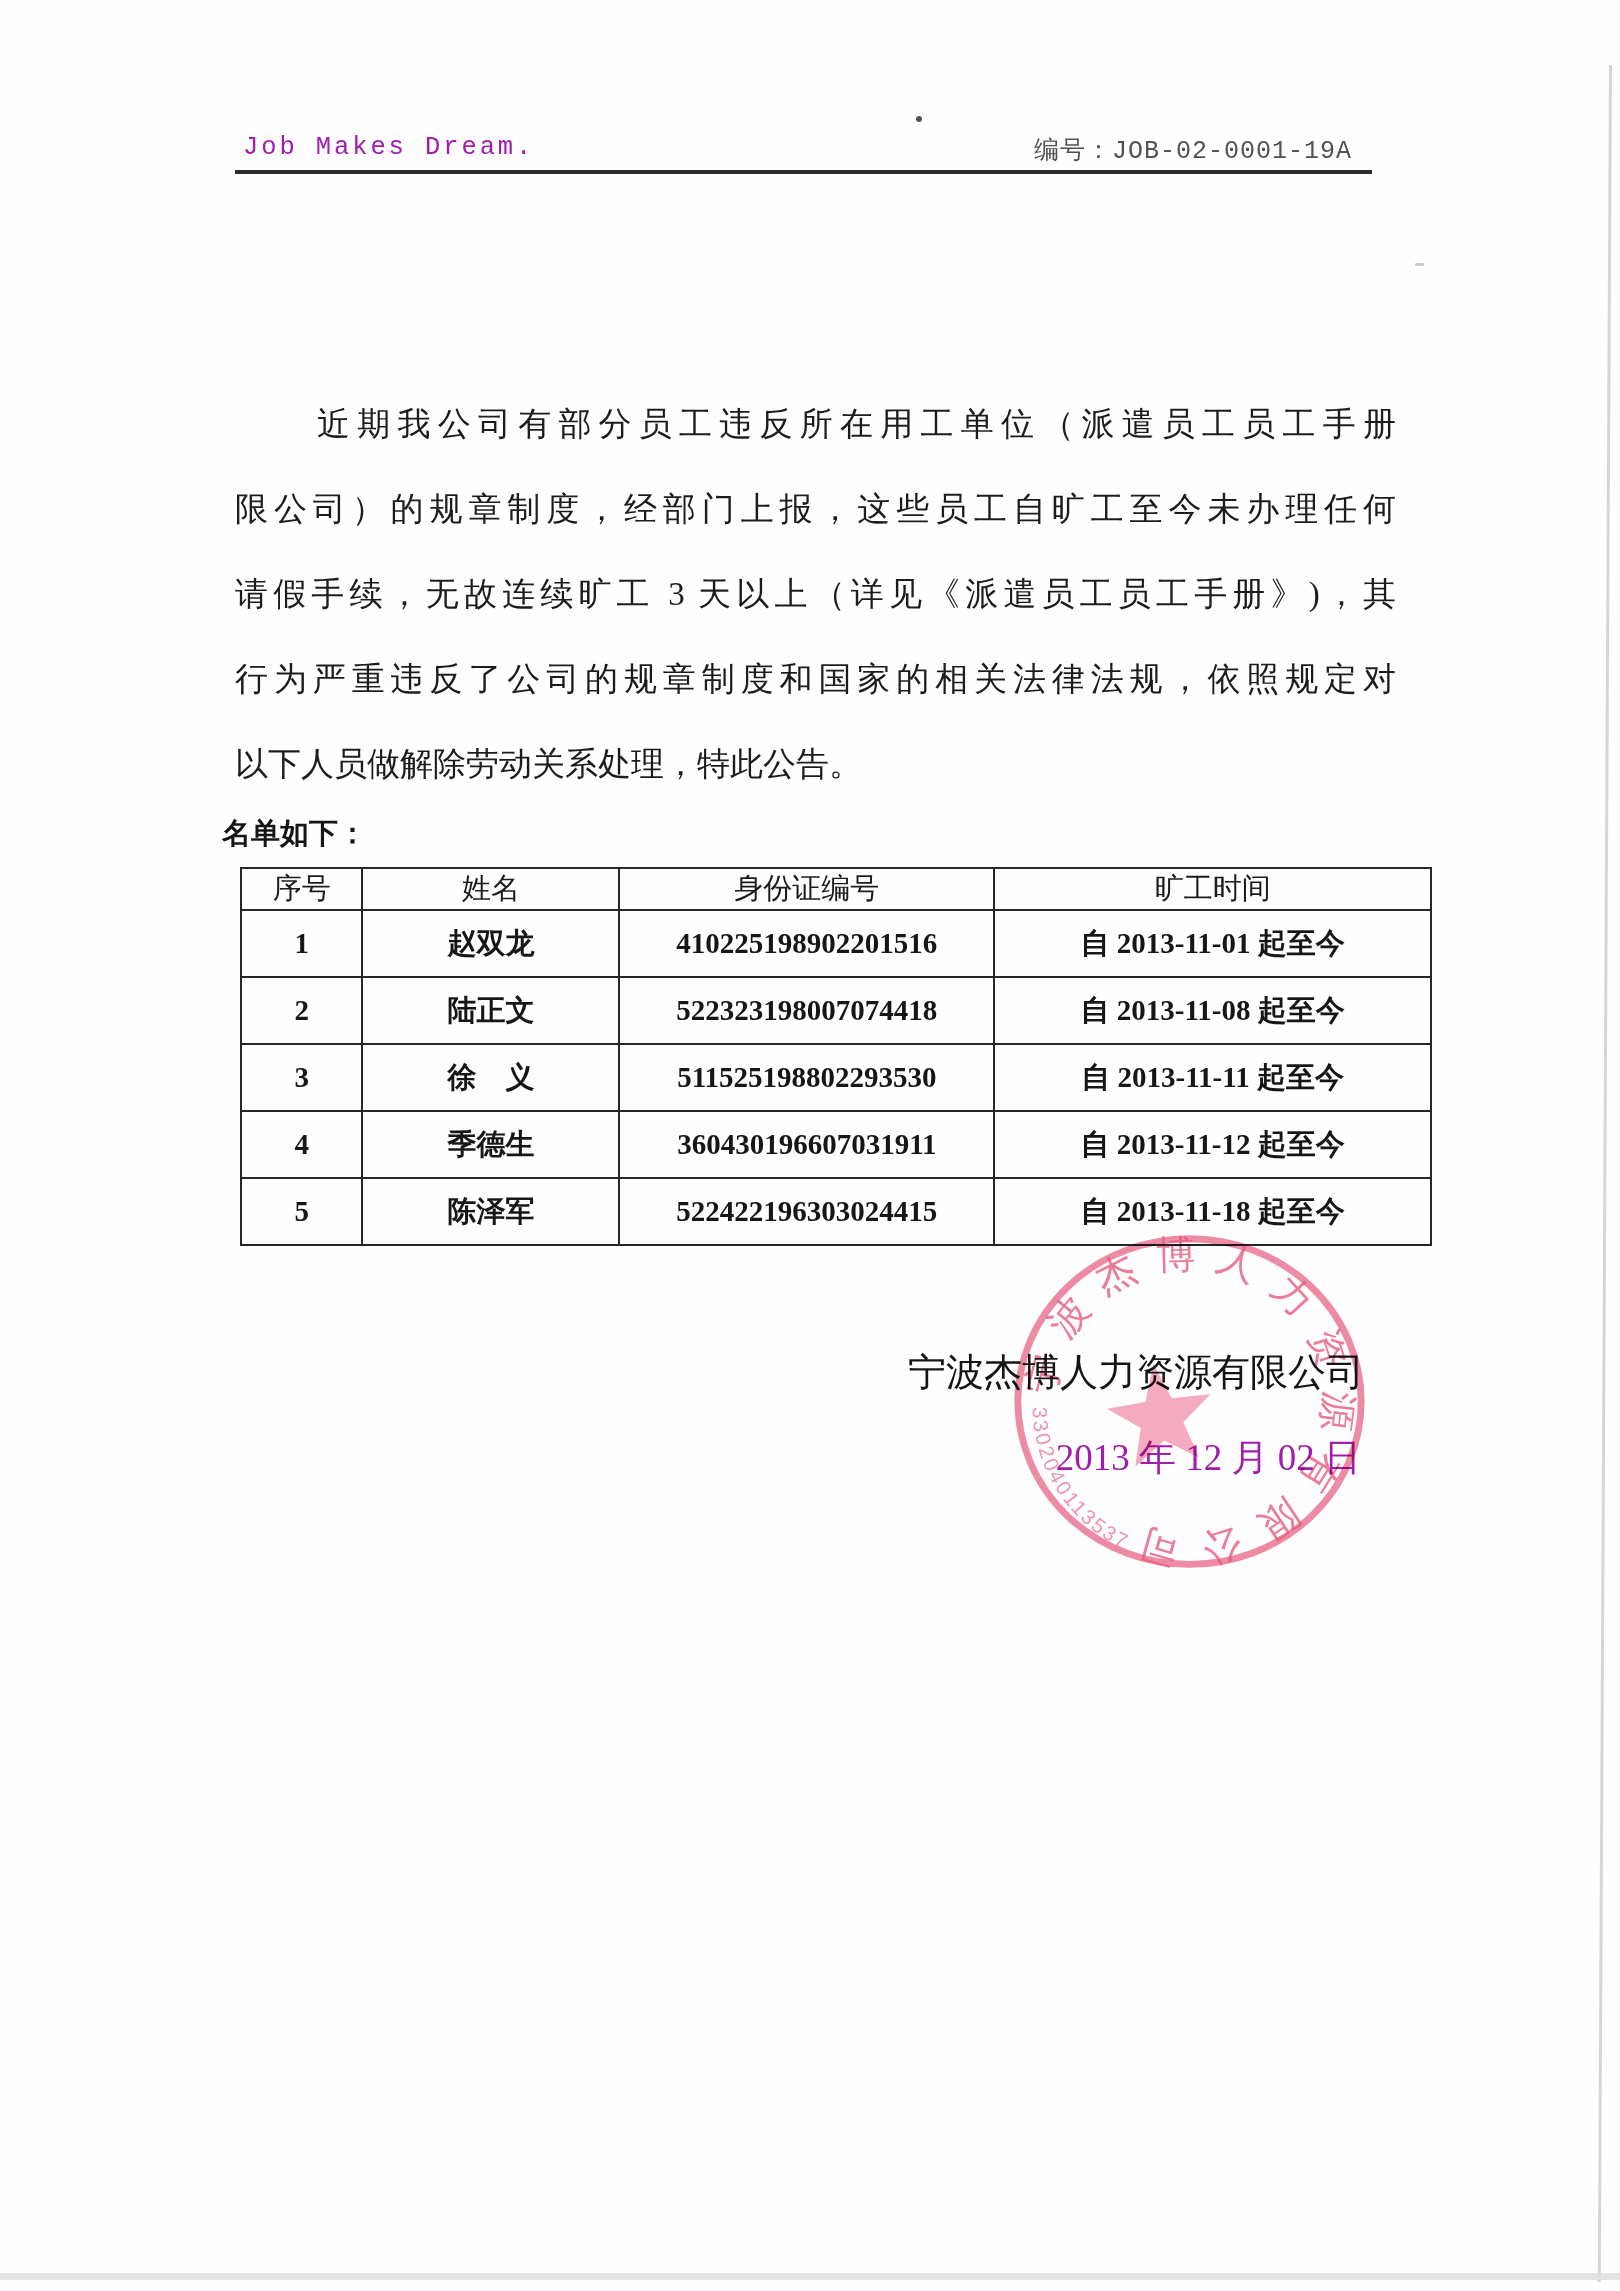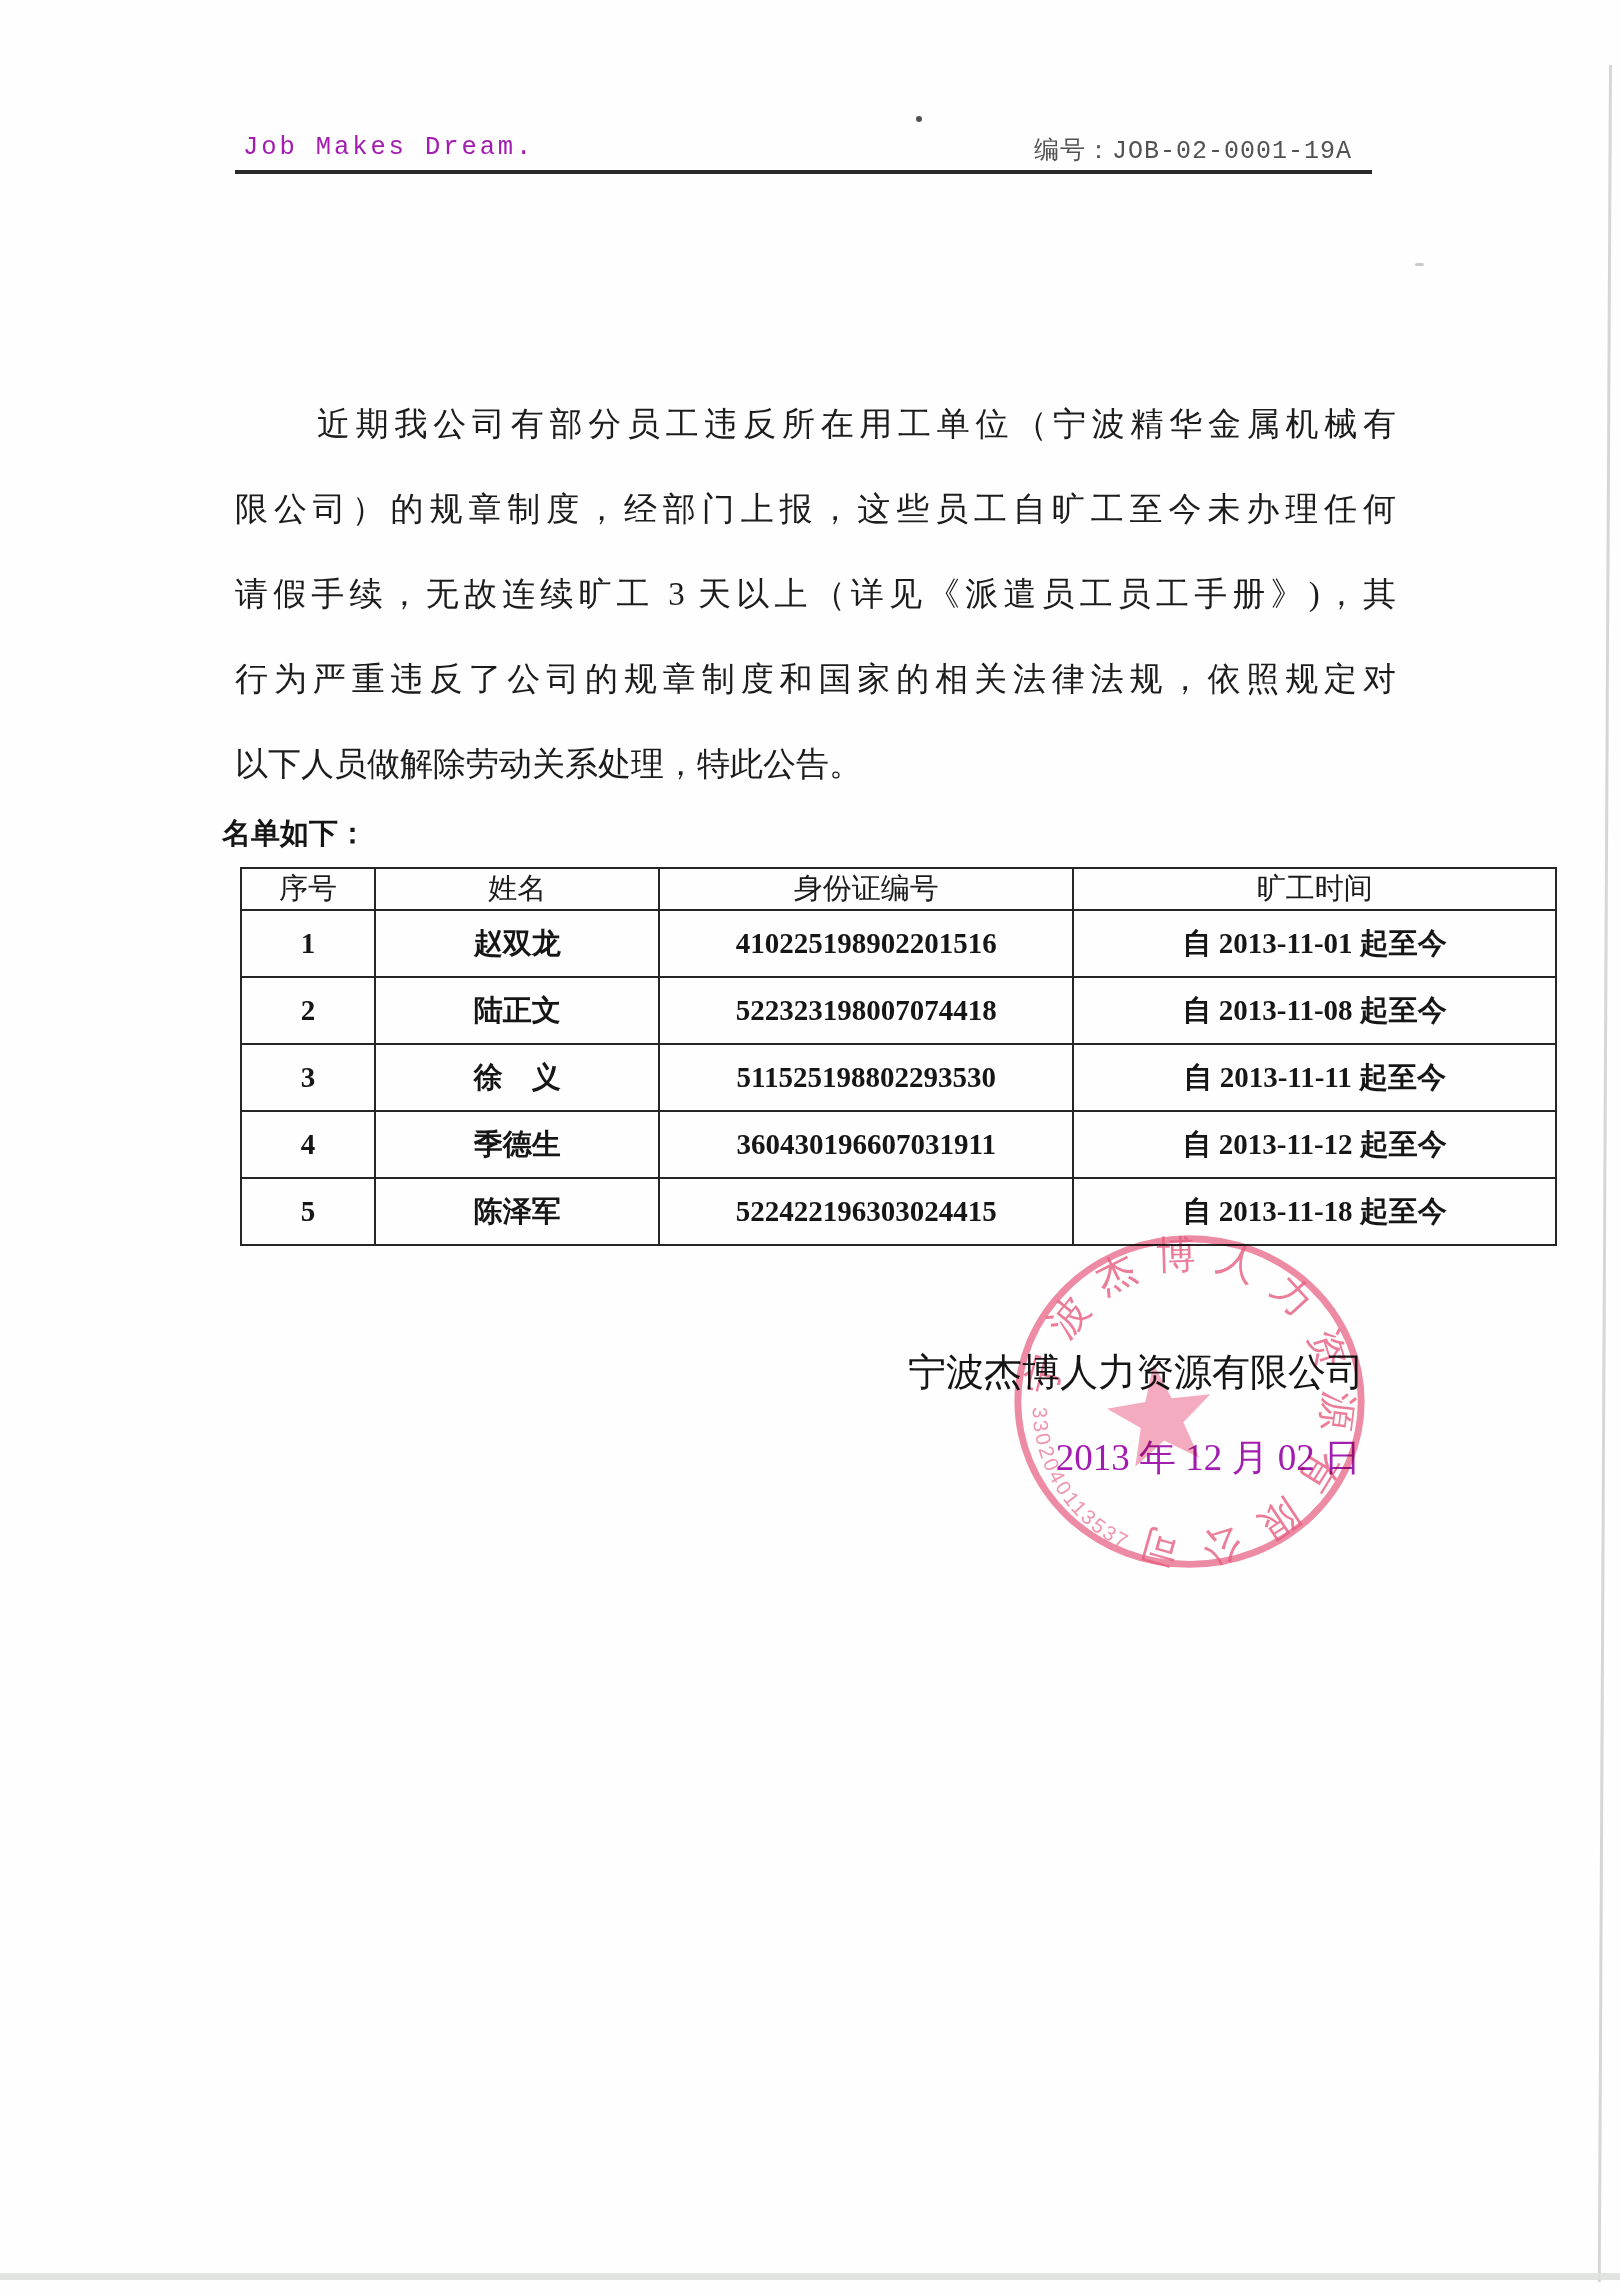--- a/index.html
+++ b/index.html
@@ -29,21 +29,21 @@
     letter-spacing:2px;line-height:74px;
   }
   
   .para{position:absolute;left:235px;top:382px;width:1161px;font-size:33px;color:#1c1c1c;}
   .bl{height:85px;line-height:85px;text-align:justify;text-align-last:justify;white-space:nowrap;}
   .bl.indent{padding-left:82px;}
   .bl.last{text-align-last:left;white-space:normal;}
   .listlabel{position:absolute;left:222px;top:814px;font-size:29px;font-weight:700;color:#151515;}
   
   .roster{
-    position:absolute;left:240px;top:867px;width:1317px;height:379px;
+    position:absolute;left:240px;top:867px;width:1192px;height:379px;
     border-collapse:collapse;table-layout:fixed;
   }
   .roster th,.roster td{
     border:2px solid #262626;text-align:center;vertical-align:middle;
     font-size:29px;padding:0;overflow:hidden;white-space:nowrap;
   }
   .roster{border:2.9px solid #262626;}
   .roster th{font-weight:400;color:#1b1b1b;}
   .roster td{font-weight:700;color:#161616;}
   .c0{width:10.2%;} .c1{width:21.6%;} .c2{width:31.5%;} .c3{width:36.7%;}
@@ -78,21 +78,21 @@
 <div class="page">
 
   <div class="hdr-slogan">Job Makes Dream.</div>
   <div class="hdr-no">编号：JOB-02-0001-19A</div>
   <div class="hdr-rule"></div>
   <div class="speck s1"></div>
   <div class="speck s2"></div>
 
 
   <div class="para">
-    <div class="bl indent">近期我公司有部分员工违反所在用工单位（宁波精华金属机械有</div>
+    <div class="bl indent">近期我公司有部分员工违反所在用工单位（派遣员工员工手册</div>
     <div class="bl">限公司）的规章制度，经部门上报，这些员工自旷工至今未办理任何</div>
     <div class="bl">请假手续，无故连续旷工 3 天以上（详见《派遣员工员工手册》)，其</div>
     <div class="bl">行为严重违反了公司的规章制度和国家的相关法律法规，依照规定对</div>
     <div class="bl last">以下人员做解除劳动关系处理，特此公告。</div>
   </div>
 
   <div class="listlabel">名单如下：</div>
 
   <table class="roster">
     <colgroup>

